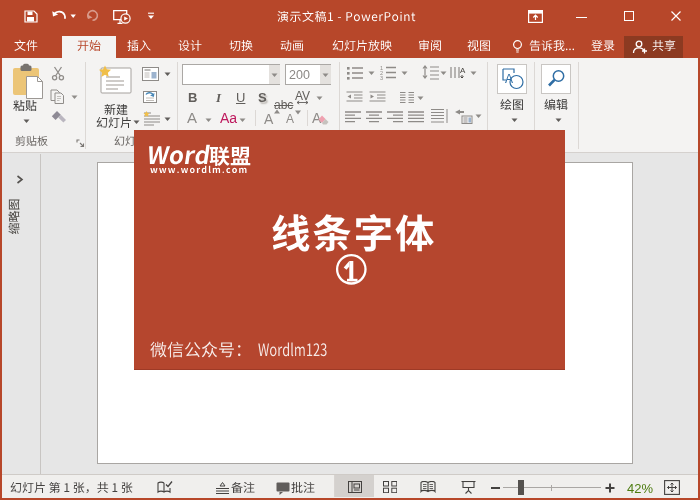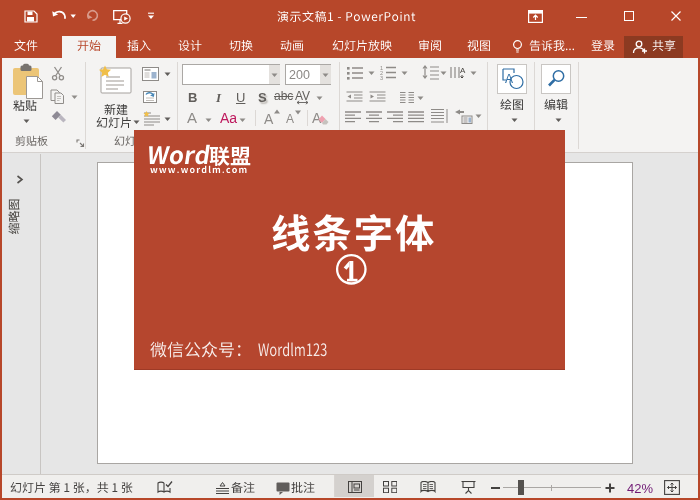--- a/index.html
+++ b/index.html
@@ -186,21 +186,21 @@
 <div class="abs" style="left:285px;top:64px;width:46px;height:21px;background:#fff;border:1px solid #ABA8A5"></div>
 <div class="abs" style="left:320px;top:65px;width:10.5px;height:19px;background:#E4E1DE"></div>
 <svg class="abs" style="left:322px;top:73px" width="7" height="5" viewBox="0 0 7 5">
       <path d="M0.5 0.5 h6 l-3 3.6 z" fill="#8E8B88"></path>
     </svg>
 <div class="abs" style="left:289px;top:68px;width:30px;font:12.5px 'Liberation Sans',sans-serif;color:#8B8885">200</div>
 <div class="abs" style="left:188px;top:90px;font:bold 13px 'Liberation Sans',sans-serif;color:#615E5B">B</div>
 <div class="abs" style="left:216px;top:90px;font:italic bold 13px 'Liberation Serif',serif;color:#615E5B">I</div>
 <div class="abs" style="left:236px;top:90px;font:13px 'Liberation Sans',sans-serif;color:#615E5B;text-decoration:underline">U</div>
 <div class="abs" style="left:258px;top:90px;font:bold 13px 'Liberation Sans',sans-serif;color:#615E5B;text-shadow:1.5px 1.5px 1.5px #BCB8B4">S</div>
-<div class="abs" style="left:274px;top:89px;font:12px 'Liberation Sans',sans-serif;color:#615E5B;text-decoration:line-through">abc</div>
+<div class="abs" style="left:274px;top:98px;font:12px 'Liberation Sans',sans-serif;color:#615E5B;text-decoration:line-through">abc</div>
 <div class="abs" style="left:295px;top:89px;font:12px 'Liberation Sans',sans-serif;color:#615E5B">AV</div>
 <svg class="abs" style="left:296px;top:100px" width="13" height="5" viewBox="0 0 13 5">
       <path d="M1 2.5 h11 M1 2.5 l2.2-1.6 M1 2.5 l2.2 1.6 M12 2.5 l-2.2-1.6 M12 2.5 l-2.2 1.6" stroke="#615E5B" stroke-width="0.9" fill="none"></path>
     </svg>
 <svg class="abs" style="left:316px;top:96px" width="7" height="5" viewBox="0 0 7 5">
       <path d="M0.5 0.5 h6 l-3 3.6 z" fill="#8E8B88"></path>
     </svg>
 <div class="abs" style="left:187px;top:109px;font:15px 'Liberation Sans',sans-serif;color:#8E8B88">A</div>
 <svg class="abs" style="left:205px;top:118px" width="7" height="5" viewBox="0 0 7 5">
       <path d="M0.5 0.5 h6 l-3 3.6 z" fill="#8E8B88"></path>
@@ -373,21 +373,21 @@
 <path d="M2 0.5 h11 v6 h-11 z" fill="none" stroke="#444240" stroke-width="1.1"></path>
 <path d="M7.5 6.5 v3 M4.5 12.5 L7.5 9.5 L10.5 12.5" fill="none" stroke="#444240" stroke-width="1.1"></path>
     </svg>
 <div class="abs" style="left:491px;top:486.5px;width:9px;height:2.2px;background:#444240"></div>
 <div class="abs" style="left:503px;top:487px;width:98px;height:1px;background:#AAA7A4"></div>
 <div class="abs" style="left:551px;top:484.5px;width:1px;height:6px;background:#AAA7A4"></div>
 <div class="abs" style="left:518px;top:480px;width:6px;height:15px;background:#55524F"></div>
 <svg class="abs" style="left:605px;top:483px" width="10" height="10" viewBox="0 0 10 10">
       <path d="M5 0.5 v9 M0.5 5 h9" stroke="#444240" stroke-width="2"></path>
     </svg>
-<div class="abs" style="left:627px;top:481px;font:13px 'Liberation Sans',sans-serif;color:#701a75">42%</div>
+<div class="abs" style="left:627px;top:481px;font:13px 'Liberation Sans',sans-serif;color:#4d7c0f">42%</div>
 <svg class="abs" style="left:664px;top:480px" width="16" height="15" viewBox="0 0 16 15">
 <rect x="0.6" y="0.6" width="14.8" height="13.8" fill="none" stroke="#444240" stroke-width="1.1"></rect>
 <path d="M8 3 v9 M3.5 7.5 h9 M6.5 4.5 L8 3 L9.5 4.5 M6.5 10.5 L8 12 L9.5 10.5 M5 6 L3.5 7.5 L5 9 M11 6 L12.5 7.5 L11 9" fill="none" stroke="#444240" stroke-width="1"></path>
     </svg>
 <div class="abs" style="left:134px;top:130px;width:431px;height:240px;background:#B5462E;border-bottom:1.5px solid #9E3A26"></div>
 <div style="position:absolute;left:143.5px;top:141.4px;"><svg width="70" height="33" viewBox="0 0 70 33">
         <path transform="translate(2,23)" d="M3.9 0.0H8.2L11.5 -8.8C11.9 -10.2 12.4 -11.5 12.9 -12.9H13.0C13.0 -11.5 13.0 -10.2 13.1 -8.8L13.8 0.0H18.2L24.1 -17.8H20.8L18.1 -9.1C17.5 -7.2 17.0 -5.4 16.4 -3.4H16.3C16.2 -5.4 16.2 -7.3 16.0 -9.1L15.3 -17.8H12.2L8.9 -9.1C8.2 -7.2 7.5 -5.4 6.9 -3.4H6.8C6.8 -5.4 6.8 -7.2 6.8 -9.1L6.7 -17.8H3.1Z M29.4 0.3C32.8 0.3 36.3 -2.3 36.9 -6.7C37.6 -11.2 34.9 -13.8 31.5 -13.8C28.2 -13.8 24.7 -11.2 24.0 -6.7C23.4 -2.3 26.0 0.3 29.4 0.3ZM29.9 -2.5C28.0 -2.5 27.2 -4.2 27.6 -6.7C28.0 -9.2 29.3 -10.9 31.1 -10.9C32.9 -10.9 33.7 -9.2 33.3 -6.7C33.0 -4.2 31.7 -2.5 29.9 -2.5Z M38.9 0.0H42.4L43.6 -8.0C44.7 -10.0 46.0 -10.7 47.1 -10.7C47.6 -10.7 48.0 -10.6 48.5 -10.4L49.5 -13.5C49.1 -13.7 48.7 -13.8 48.0 -13.8C46.6 -13.8 45.0 -12.8 43.8 -11.1H43.7L43.8 -13.4H40.9Z M54.0 0.3C55.4 0.3 56.9 -0.4 58.0 -1.4H58.1L58.2 0.0H61.0L63.9 -19.2H60.4L59.7 -14.4L59.5 -12.3C58.6 -13.2 57.8 -13.8 56.3 -13.8C53.4 -13.8 50.2 -11.1 49.6 -6.7C48.9 -2.3 50.7 0.3 54.0 0.3ZM55.4 -2.6C53.6 -2.6 52.8 -4.0 53.2 -6.8C53.6 -9.4 55.1 -10.9 56.6 -10.9C57.5 -10.9 58.3 -10.6 59.0 -9.9L58.1 -4.0C57.2 -3.0 56.3 -2.6 55.4 -2.6Z" fill="#fff"></path>
       </svg></div>
 <div style="position:absolute;left:206.5px;top:143.8px;"><svg width="46" height="29" viewBox="0 0 46 29">
         <path transform="translate(2,20)" d="M10.0 -16.5C10.7 -15.6 11.5 -14.4 11.9 -13.5H9.6V-11.2H13.1V-8.5V-8.3H9.2V-6.0H12.9C12.5 -3.9 11.4 -1.5 8.3 0.3C8.9 0.8 9.7 1.6 10.1 2.1C12.3 0.7 13.7 -1.0 14.5 -2.7C15.5 -0.7 17.0 0.9 18.9 1.8C19.3 1.2 20.0 0.3 20.6 -0.2C18.1 -1.2 16.4 -3.4 15.5 -6.0H20.2V-8.3H15.7V-8.5V-11.2H19.6V-13.5H17.2C17.8 -14.5 18.5 -15.7 19.1 -16.8L16.5 -17.5C16.1 -16.3 15.4 -14.6 14.7 -13.5H12.4L14.1 -14.4C13.7 -15.3 12.8 -16.6 12.0 -17.5ZM0.6 -3.2 1.1 -0.9 6.2 -1.7V1.9H8.3V-2.1L9.9 -2.4L9.7 -4.6L8.3 -4.3V-14.8H9.1V-17.1H0.9V-14.8H1.8V-3.3ZM4.0 -14.8H6.2V-12.6H4.0ZM4.0 -10.5H6.2V-8.3H4.0ZM4.0 -6.2H6.2V-4.0L4.0 -3.7Z M31.6 -17.2V-13.0C31.6 -11.1 31.4 -8.9 29.4 -7.3C29.9 -7.0 30.8 -6.2 31.2 -5.7C32.4 -6.7 33.1 -8.0 33.5 -9.4H37.5V-8.4C37.5 -8.1 37.4 -8.0 37.1 -8.0C36.9 -8.0 35.9 -8.0 35.1 -8.1C35.4 -7.5 35.8 -6.6 36.0 -6.0C37.3 -6.0 38.3 -6.0 39.0 -6.4C39.8 -6.7 40.0 -7.3 40.0 -8.4V-17.2ZM33.9 -15.3H37.5V-14.1H33.9ZM33.9 -12.3H37.5V-11.1H33.8C33.9 -11.5 33.9 -11.9 33.9 -12.3ZM25.2 -11.6H27.8V-10.1H25.2ZM25.2 -13.4V-15.0H27.8V-13.4ZM22.9 -16.9V-7.1H25.2V-8.1H30.1V-16.9ZM24.1 -5.6V-0.9H21.7V1.3H41.3V-0.9H39.0V-5.6ZM26.5 -0.9V-3.7H28.3V-0.9ZM30.6 -0.9V-3.7H32.4V-0.9ZM34.7 -0.9V-3.7H36.5V-0.9Z" fill="#fff"></path>

